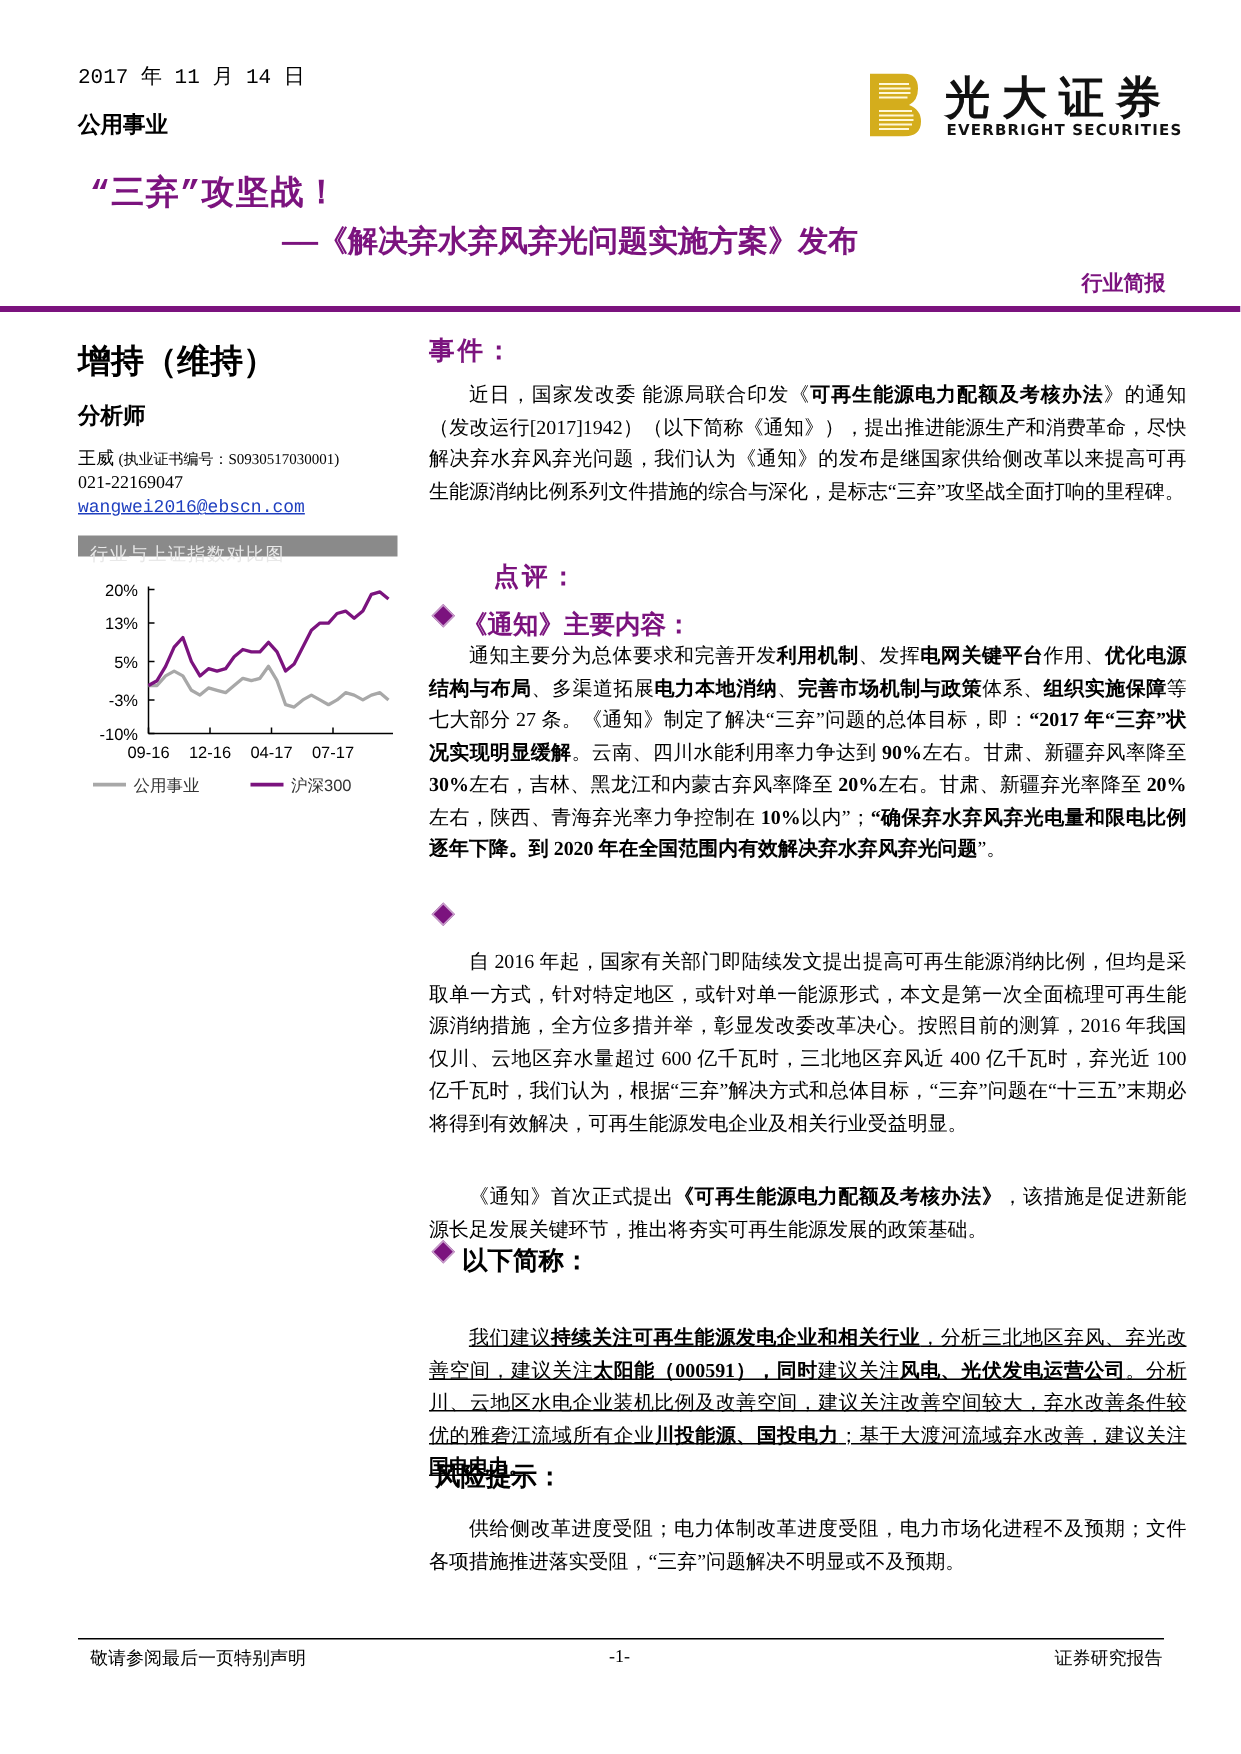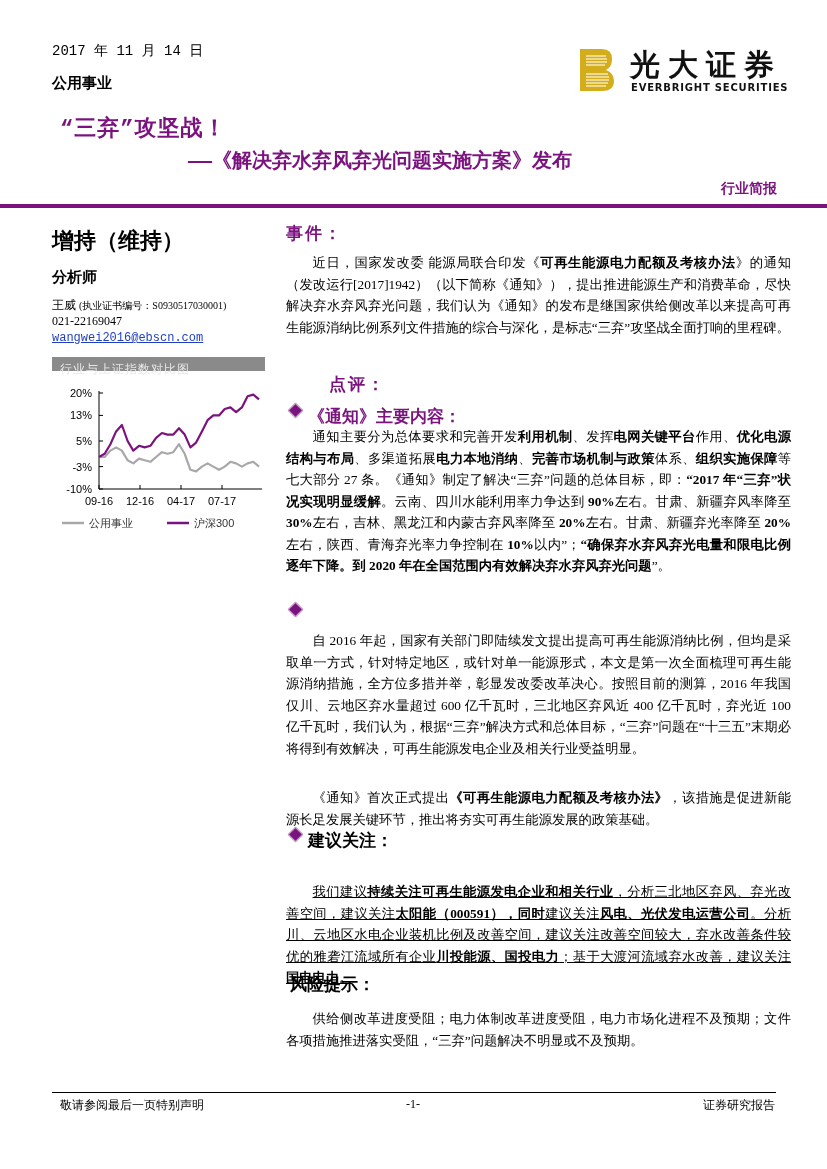--- a/index.html
+++ b/index.html
@@ -138,21 +138,21 @@
 <p class="abs col para" style="top:426px;"><span>通知主要分为总体要求和完善开发</span><b>利用机制</b><span>、发挥</span><b>电网关键平台</b><span>作用、</span><b>优化电源结构与布局</b><span>、多渠道拓展</span><b>电力本地消纳</b><span>、</span><b>完善市场机制与政策</b><span>体系、</span><b>组织实施保障</b><span>等七大部分 27 条。《通知》制定了解决“三弃”问题的总体目标，即：</span><b>“2017 年“三弃”状况实现明显缓解</b><span>。云南、四川水能利用率力争达到 </span><b>90%</b><span>左右。甘肃、新疆弃风率降至 </span><b>30%</b><span>左右，吉林、黑龙江和内蒙古弃风率降至 </span><b>20%</b><span>左右。甘肃、新疆弃光率降至 </span><b>20%</b><span>左右，陕西、青海弃光率力争控制在 </span><b>10%</b><span>以内”；</span><b>“确保弃水弃风弃光电量和限电比例逐年下降。到 2020 年在全国范围内有效解决弃水弃风弃光问题</b><span>”。</span></p>
 
 <div class="abs col sub-h" style="top:604px;">
   <span class="diamond"></span>
 </div>
 <p class="abs col para" style="top:630px;">自 2016 年起，国家有关部门即陆续发文提出提高可再生能源消纳比例，但均是采取单一方式，针对特定地区，或针对单一能源形式，本文是第一次全面梳理可再生能源消纳措施，全方位多措并举，彰显发改委改革决心。按照目前的测算，2016 年我国仅川、云地区弃水量超过 600 亿千瓦时，三北地区弃风近 400 亿千瓦时，弃光近 100 亿千瓦时，我们认为，根据“三弃”解决方式和总体目标，“三弃”问题在“十三五”末期必将得到有效解决，可再生能源发电企业及相关行业受益明显。</p>
 <p class="abs col para" style="top:787px;"><span>《通知》首次正式提出</span><b>《可再生能源电力配额及考核办法》</b><span>，该措施是促进新能源长足发展关键环节，推出将夯实可再生能源发展的政策基础。</span></p>
 
 <div class="abs col sub-h" style="top:829px;">
   <span class="diamond"></span>
-  <span>建议关注：</span>
+  <span>以下简称：</span>
 </div>
 <p class="abs col para" style="top:881px;text-decoration:underline;"><span>我们建议</span><b>持续关注可再生能源发电企业和相关行业</b><span>，分析三北地区弃风、弃光改善空间，建议关注</span><b>太阳能（000591），同时</b><span>建议关注</span><b>风电、光伏发电运营公司</b><span>。分析川、云地区水电企业装机比例及改善空间，建议关注改善空间较大，弃水改善条件较优的雅砻江流域所有企业</span><b>川投能源、国投电力</b><span>；基于大渡河流域弃水改善，建议关注</span><b>国电电力。</b></p>
 
 <div class="abs col sub-h" style="top:973px; padding-left:4px;">风险提示：</div>
 <p class="abs col para" style="top:996px;margin-top:12px;">供给侧改革进度受阻；电力体制改革进度受阻，电力市场化进程不及预期；文件各项措施推进落实受阻，“三弃”问题解决不明显或不及预期。</p>
 
 <div class="abs rule-bot"></div>
 <div class="abs foot-l">敬请参阅最后一页特别声明</div>
 <div class="abs foot-c">-1-</div>
 <div class="abs foot-r">证券研究报告</div>

